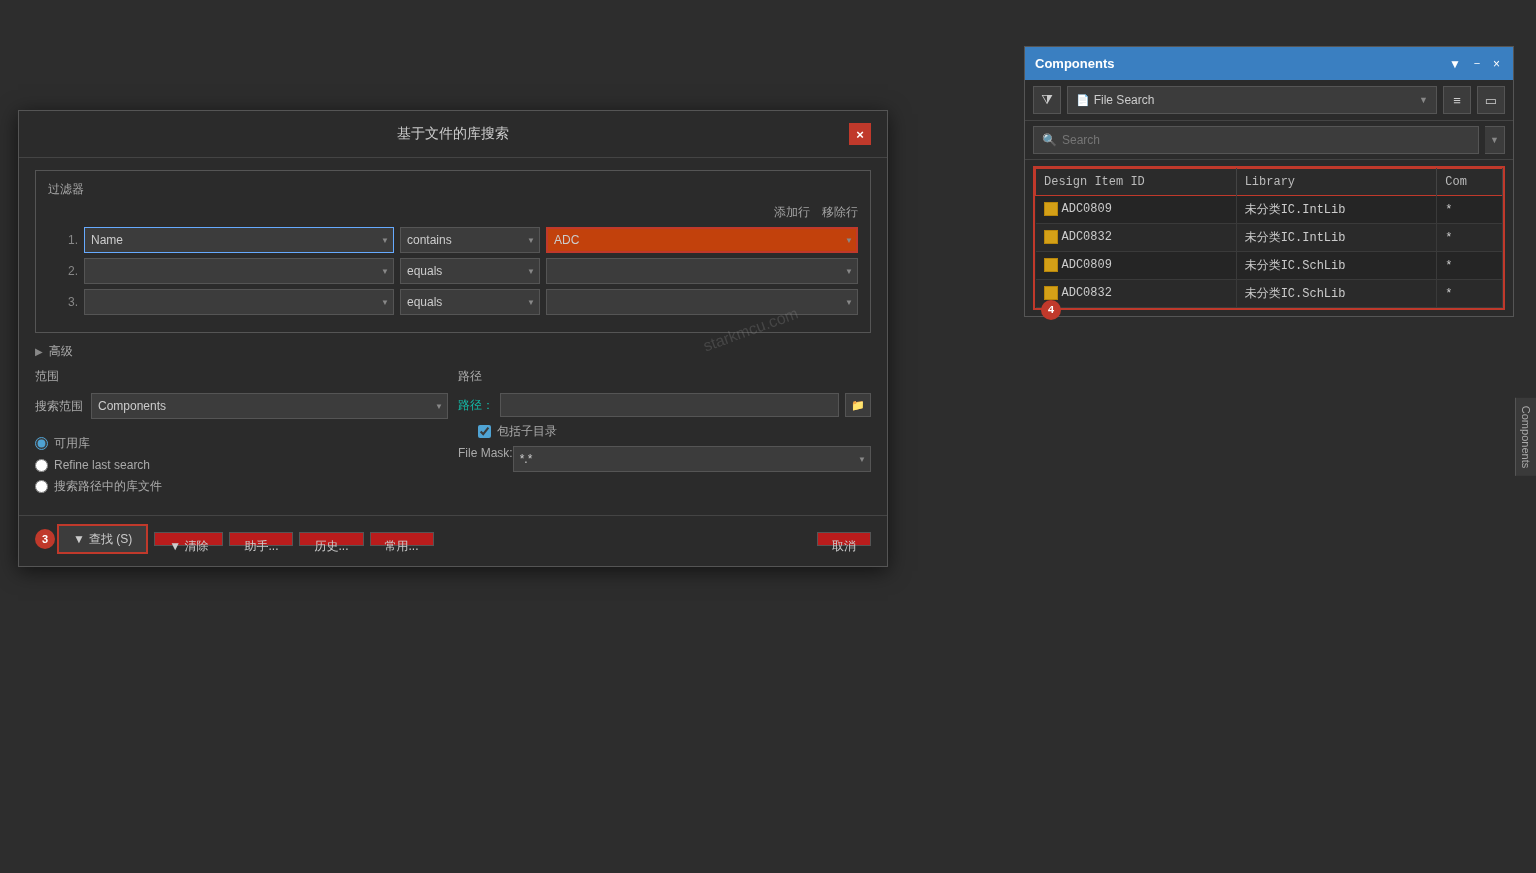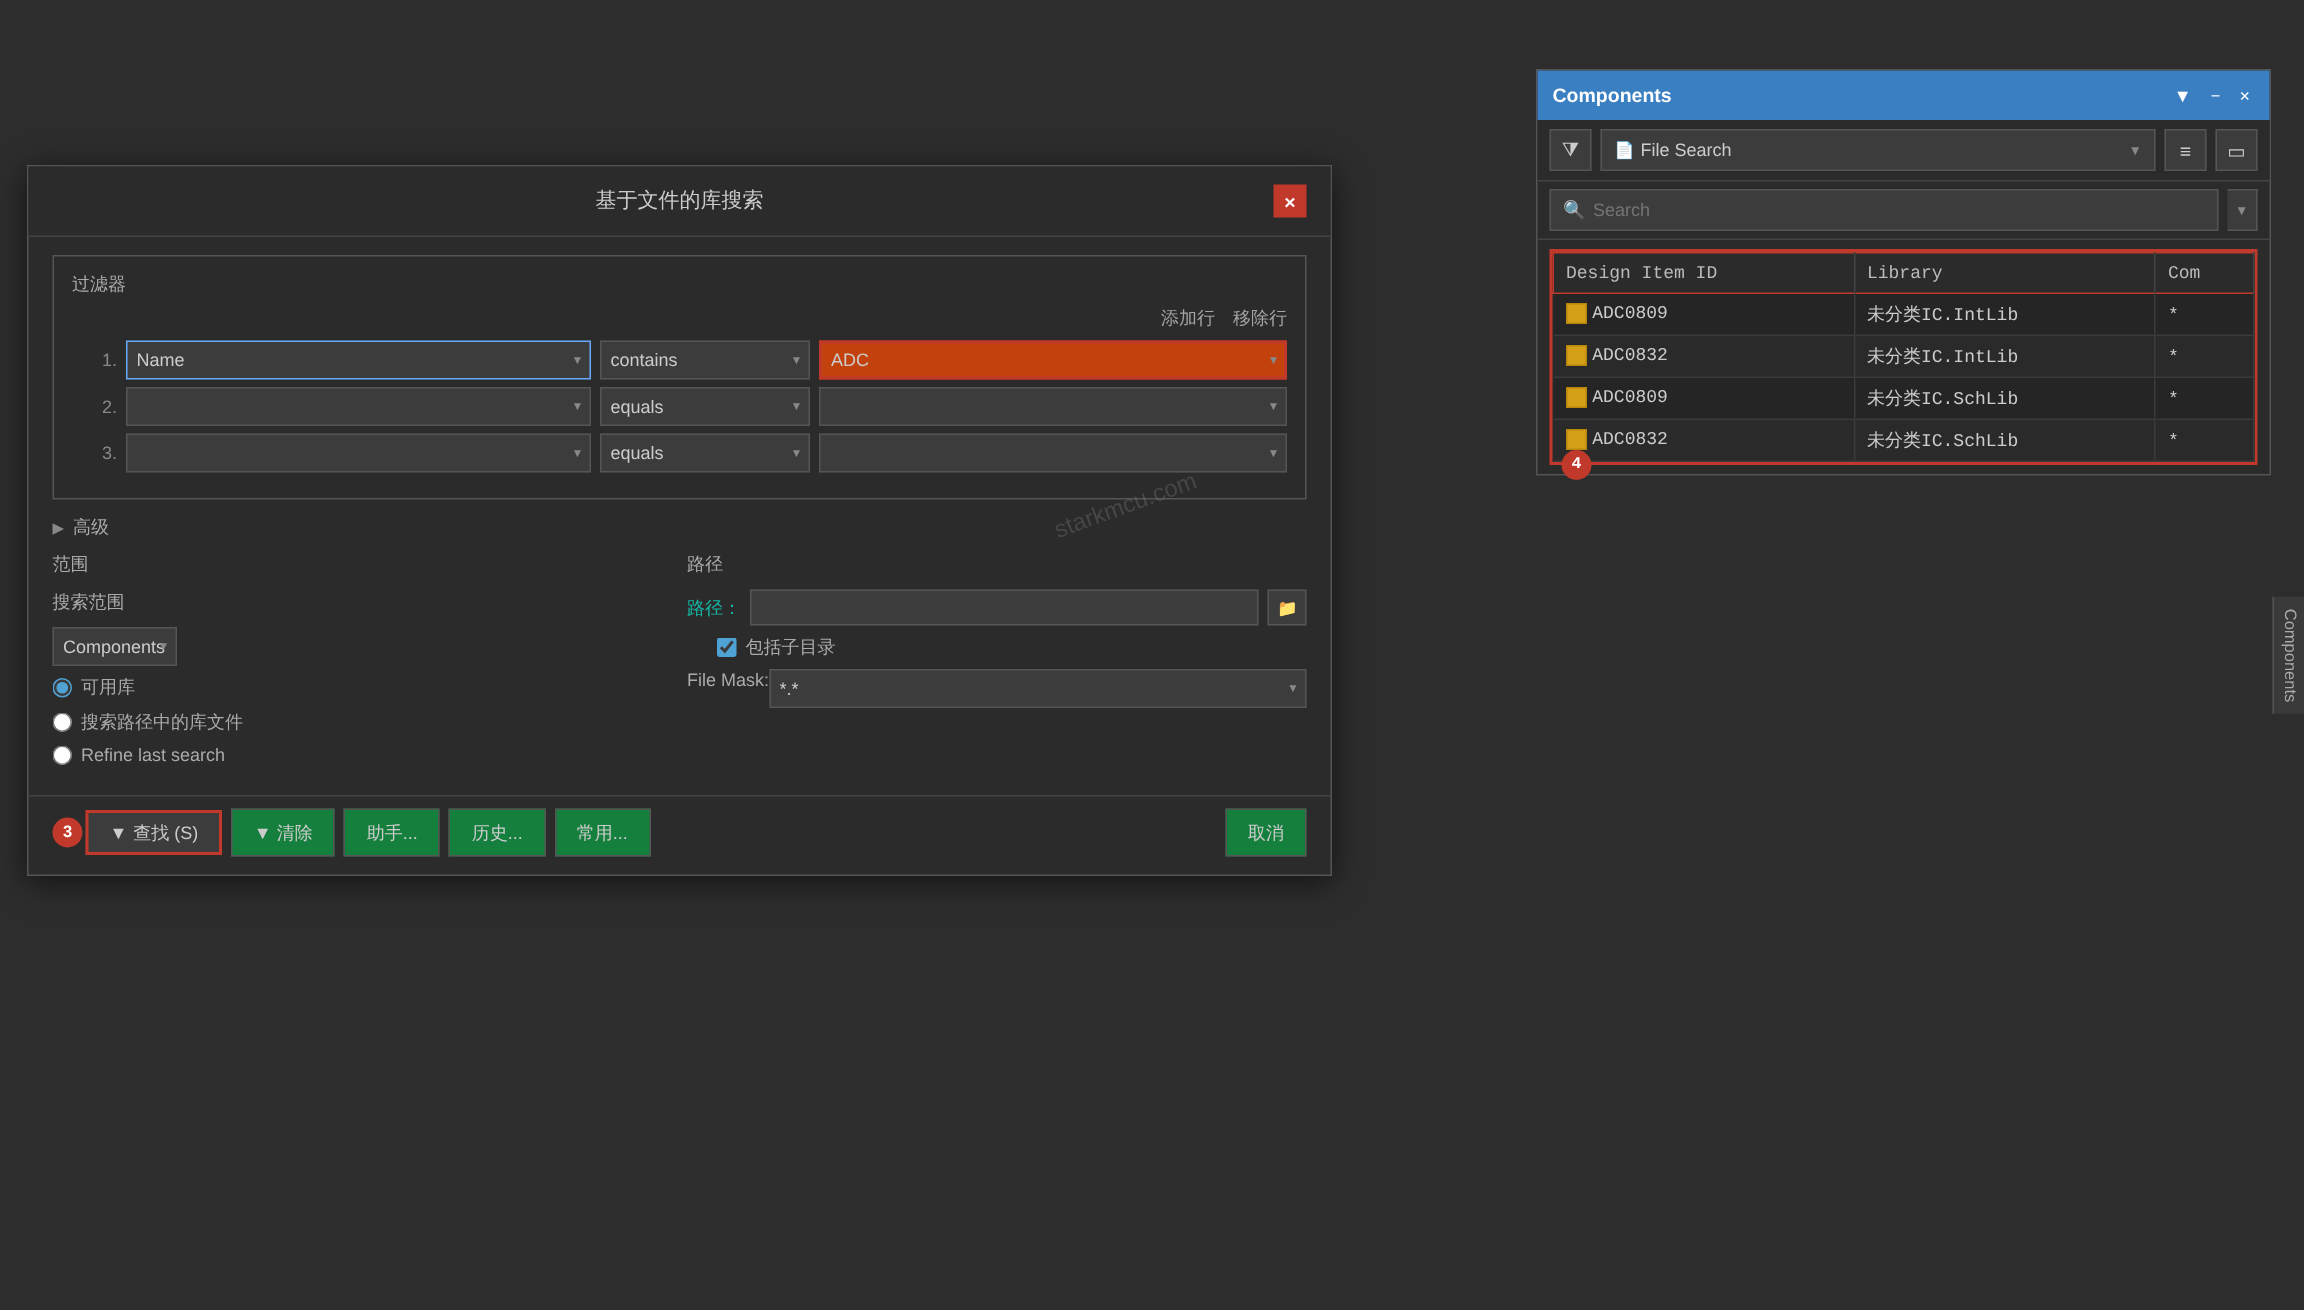--- a/index.html
+++ b/index.html
@@ -205,24 +205,23 @@
     }
 
     .subsection-title {
       color: #aaa;
       font-size: 12px;
       margin-bottom: 8px;
     }
 
     .scope-row {
       display: flex;
-      align-items: flex-start;
+      align-items: center;
       gap: 8px;
-      margin-bottom: 6px;
-      flex-direction: column;
+      margin-bottom: 16px;
     }
 
     .scope-label {
       color: #aaa;
       font-size: 12px;
       white-space: nowrap;
     }
 
     .radio-group {
       display: flex;
@@ -310,27 +309,27 @@
     
     .dialog-footer {
       display: flex;
       gap: 6px;
       padding: 8px 16px 12px;
       border-top: 1px solid #444;
       align-items: center;
     }
 
     .footer-btn {
-      background: #15803d;
+      background: #b91c1c;
       border: 1px solid #555;
       color: #ccc;
       font-size: 12px;
       padding: 5px 14px;
       cursor: pointer;
-      height: 32px;
+      height: 14px;
       white-space: nowrap;
     }
 
     .search-btn {
       background: #3c3c3c;
       border: 2px solid #c0392b;
       color: #ccc;
       font-size: 12px;
       padding: 5px 14px;
       cursor: pointer;
@@ -671,25 +670,25 @@
               </select>
             </div>
           </div>
           <div class="radio-group">
             <label class="radio-item">
               <input type="radio" name="scope" checked="" style="">
               <span>可用库</span>
             </label>
             <label class="radio-item">
               <input type="radio" name="scope" style="">
-              <span>搜索路径中的库文件</span>
+              <span>Refine last search</span>
             </label>
             <label class="radio-item">
               <input type="radio" name="scope" style="">
-              <span>Refine last search</span>
+              <span>搜索路径中的库文件</span>
             </label>
           </div>
         </div>
 
         <div class="path-section">
           <div class="subsection-title">路径</div>
           <div class="path-row">
             <span class="path-label">路径：</span>
             <input type="text" class="path-input" style="">
             <button class="path-browse-btn">📁</button>

